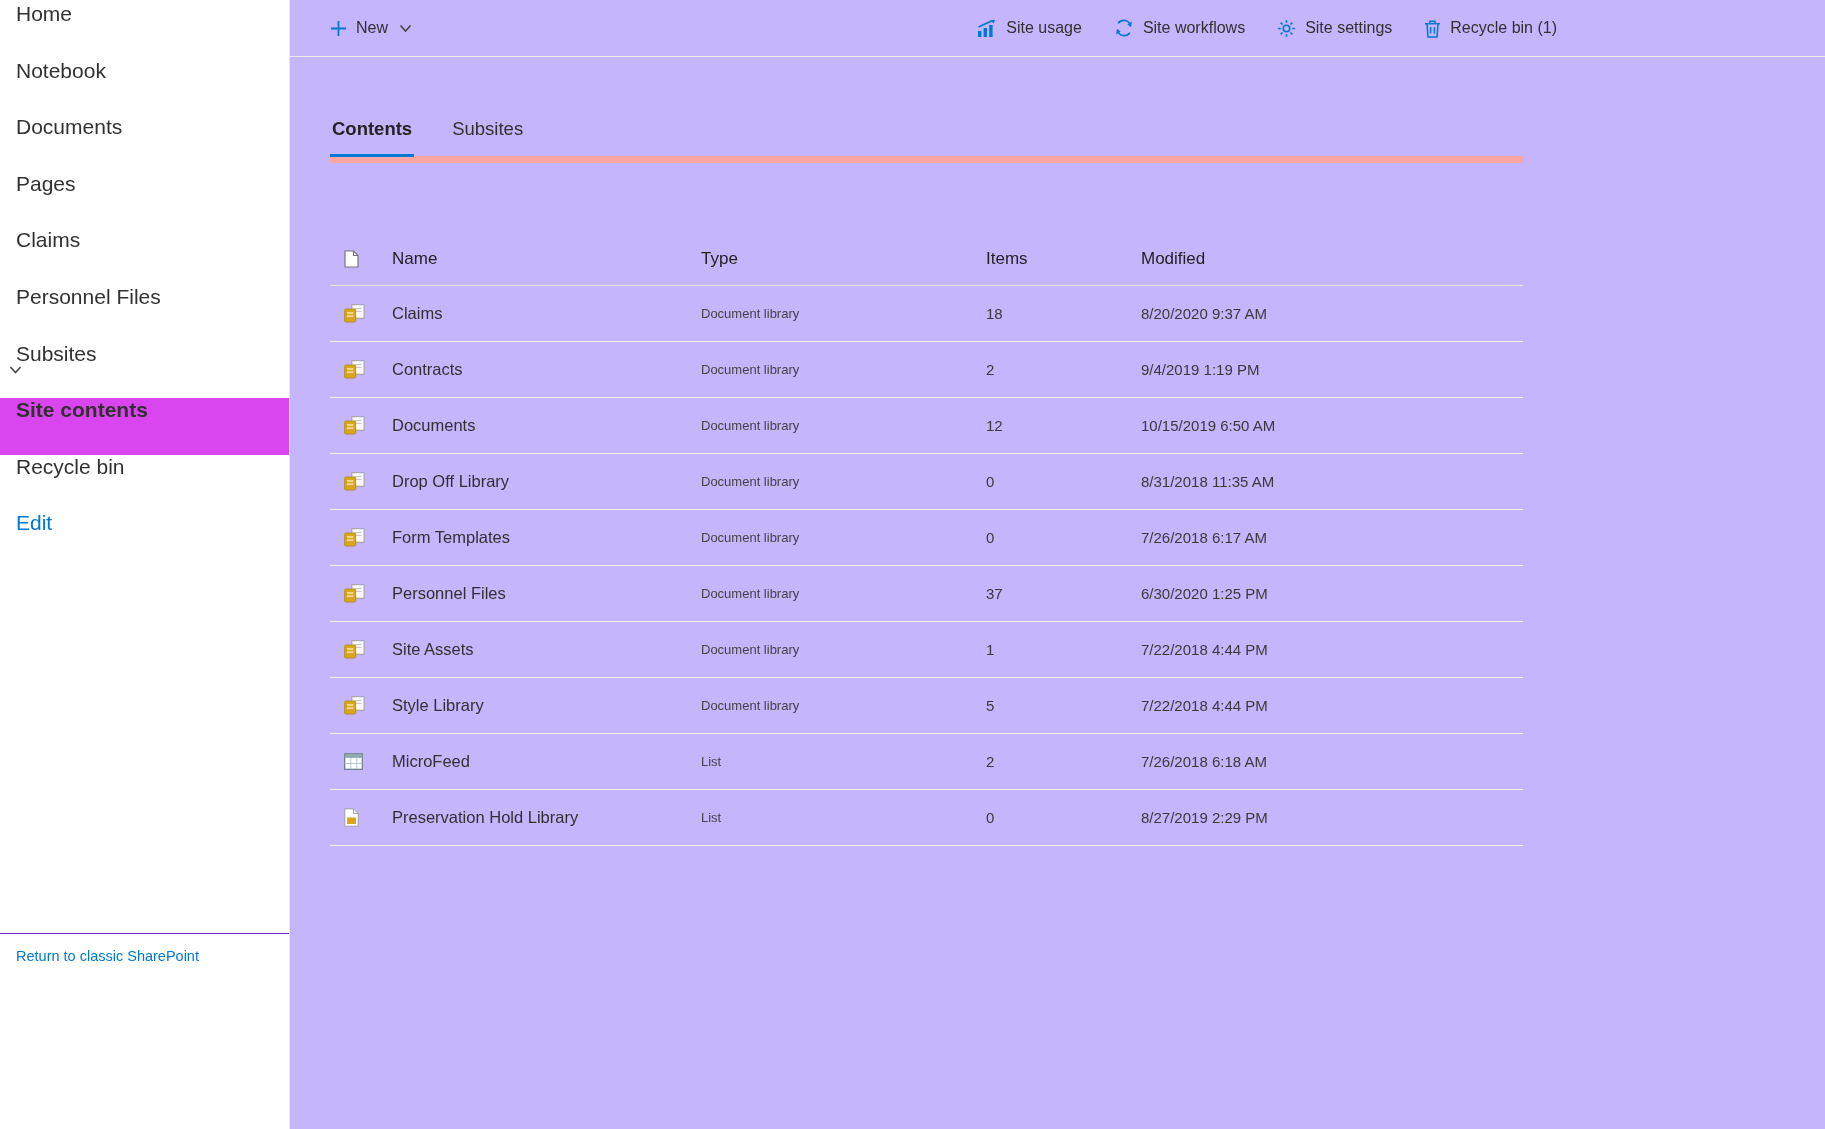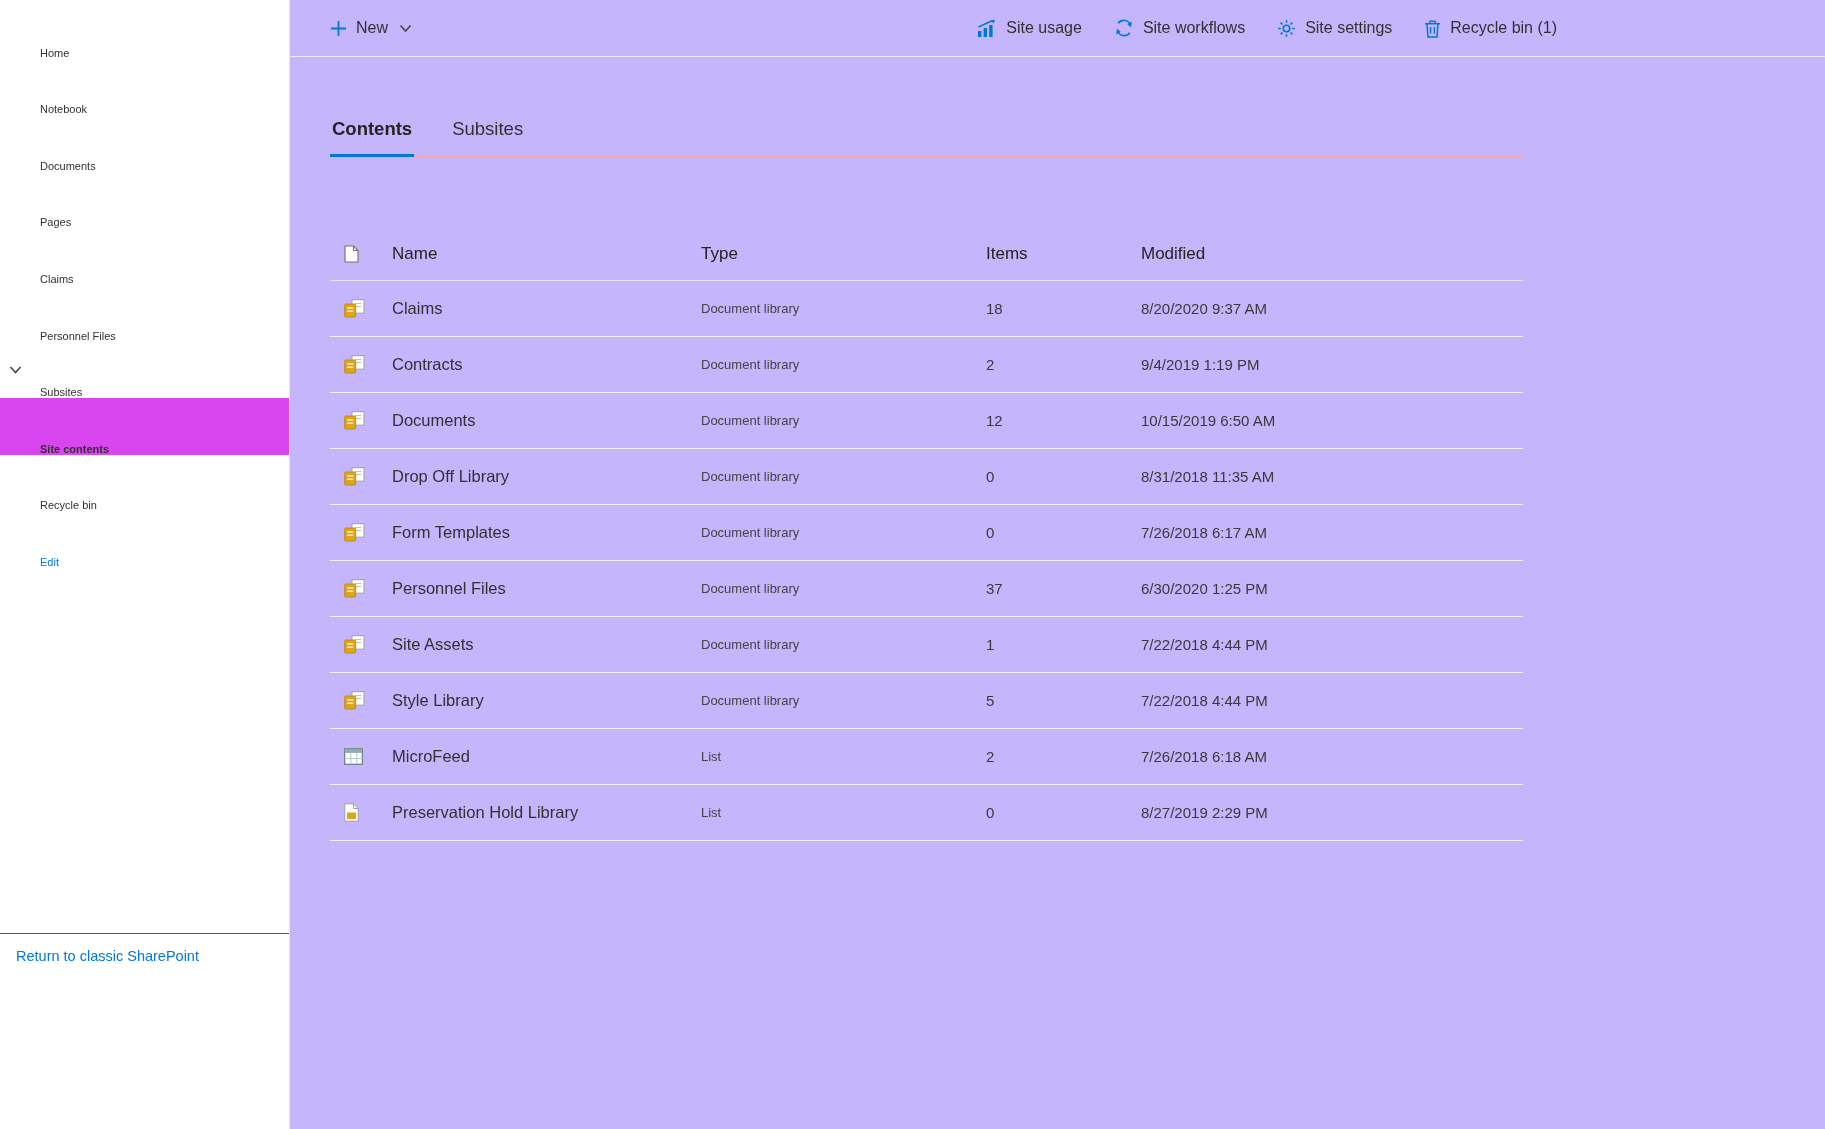--- a/index.html
+++ b/index.html
@@ -6,40 +6,40 @@
   body{
     width:1825px;height:1129px;overflow:hidden;background:#fff;
     font-family:"Liberation Sans",sans-serif;color:#323130;position:relative;
   }
   button{background:none;border:none;font-family:inherit;cursor:pointer;padding:0;color:inherit;font-size:inherit}
   a{text-decoration:none}
 
   
   .sidebar{position:absolute;left:0;top:0;bottom:0;width:289px;background:#fff;border-right:1px solid #e5e5e5;z-index:2}
   .nav{padding-top:2px}
-  .nav-item{position:relative;height:56.6px;display:flex;align-items:flex-end;padding-left:40px;
-    font-size:11px;color:#323130;cursor:pointer;user-select:none}
+  .nav-item{position:relative;height:56.6px;display:flex;align-items:flex-start;padding-left:16px;
+    font-size:21px;color:#323130;cursor:pointer;user-select:none}
   .nav-item.selected{background:#d946ef;font-weight:700}
   .nav-item.link .nav-label{color:#0078d4}
   .chev{position:absolute;left:9px;top:50%;transform:translateY(-50%);display:flex}
   .sidebar-footer{position:absolute;top:933px;left:0;right:0;border-top:1px solid #6d28d9;padding:13px 16px;box-sizing:border-box}
   .footer-link{font-size:14.5px;color:#0078d4}
 
   
   .main{position:absolute;left:290px;top:0;right:0;bottom:0;background:#c4b5fd}
   .command-bar{height:57px;border-bottom:1px solid #eaeaea;display:flex;align-items:center;
     padding-left:40px;position:relative;box-sizing:border-box}
   .new-btn{display:flex;align-items:center;gap:9px;font-size:16px;color:#323130}
   .new-chev{display:flex;margin-left:2px}
   .cb-actions{position:absolute;right:268px;top:0;height:100%;display:flex;align-items:center;gap:32px}
   .cb-action{display:flex;align-items:center;gap:9px;font-size:16px;color:#323130}
   .cb-icon{display:flex}
 
   .content{margin-left:40px;width:1193px}
-  .tabs{display:flex;gap:36px;margin-top:52px;border-bottom:2px solid #fca5a5}
+  .tabs{display:flex;gap:36px;margin-top:52px;border-bottom:7px solid #fca5a5}
   .tab{font-size:18.5px;color:#323130;padding:9px 2px 14px;cursor:pointer;margin-bottom:-1px}
   .tab.active{font-weight:700;color:#252423;border-bottom:3px solid #0078d4}
 
   
   .table{margin-top:70px}
   .trow{position:relative;display:grid;grid-template-columns:62px 309px 285px 155px 1fr;
     align-items:center;height:55px;border-bottom:1px solid #f1f0ef}
   .thead{height:52px;border-bottom:1px solid #e6e5e4;font-weight:400;font-size:17px;color:#242321}
   .cell{min-width:0}
   .icon-cell{padding-left:14px;display:flex;align-items:center}

